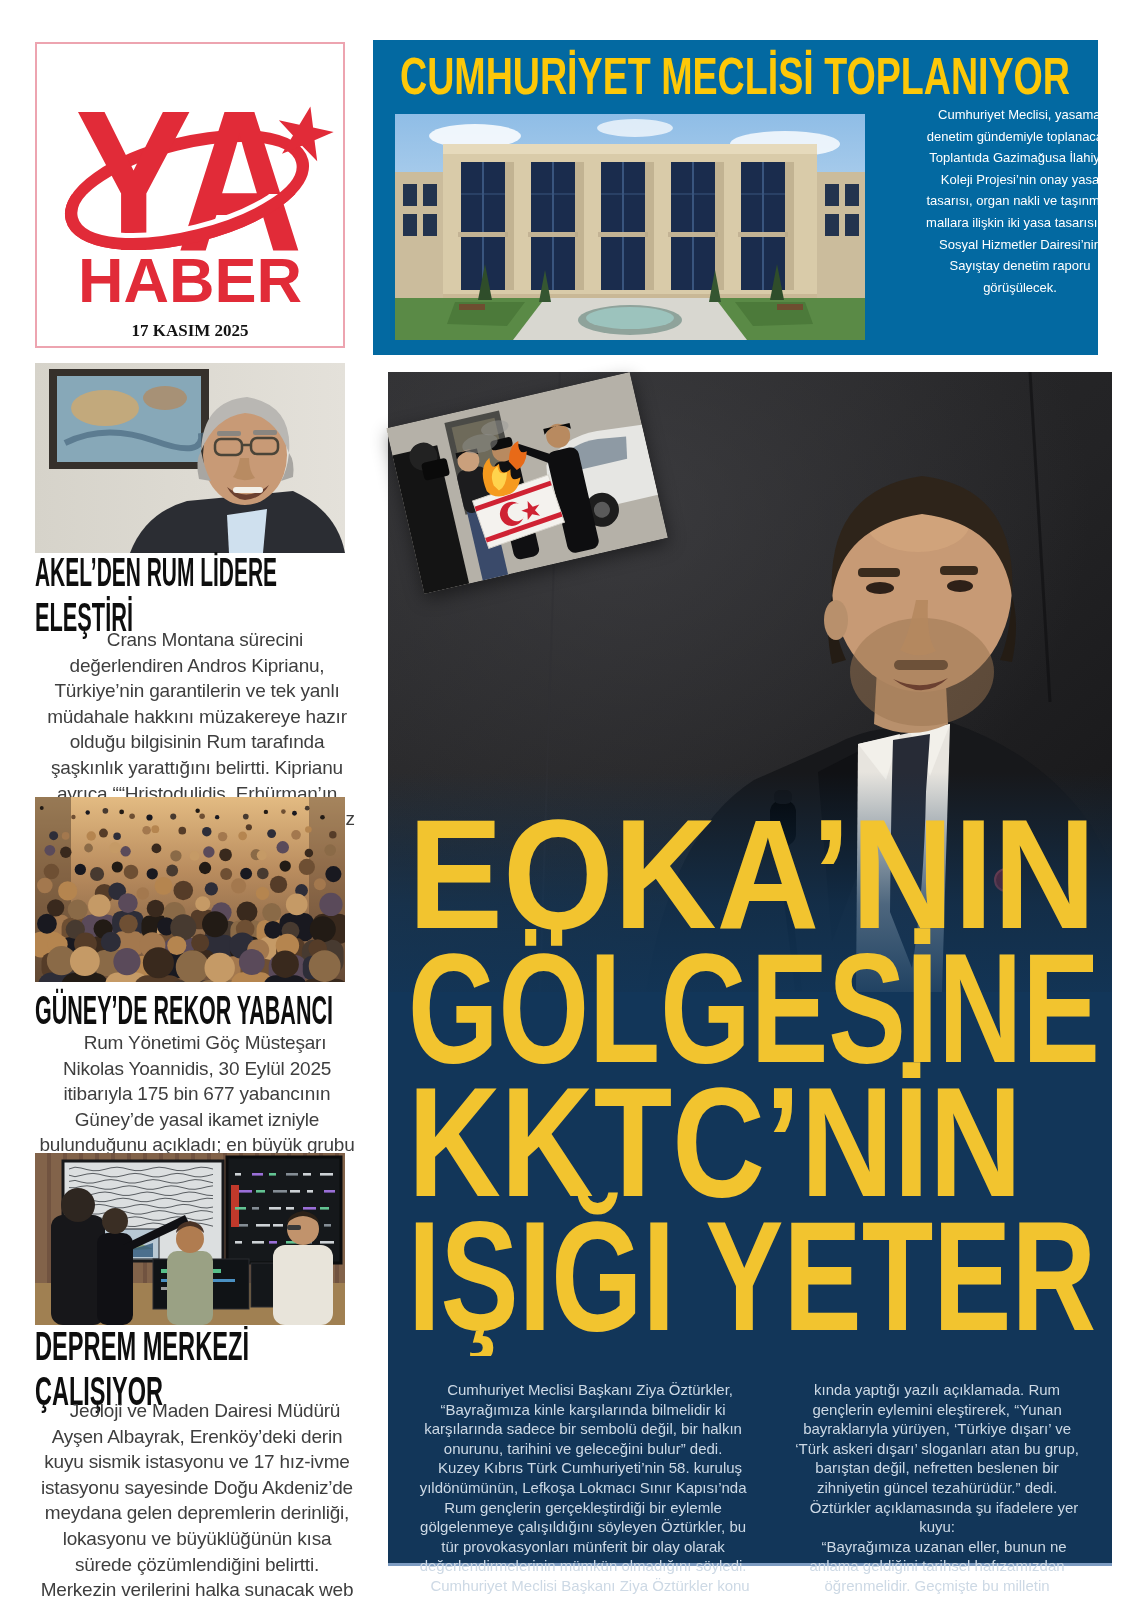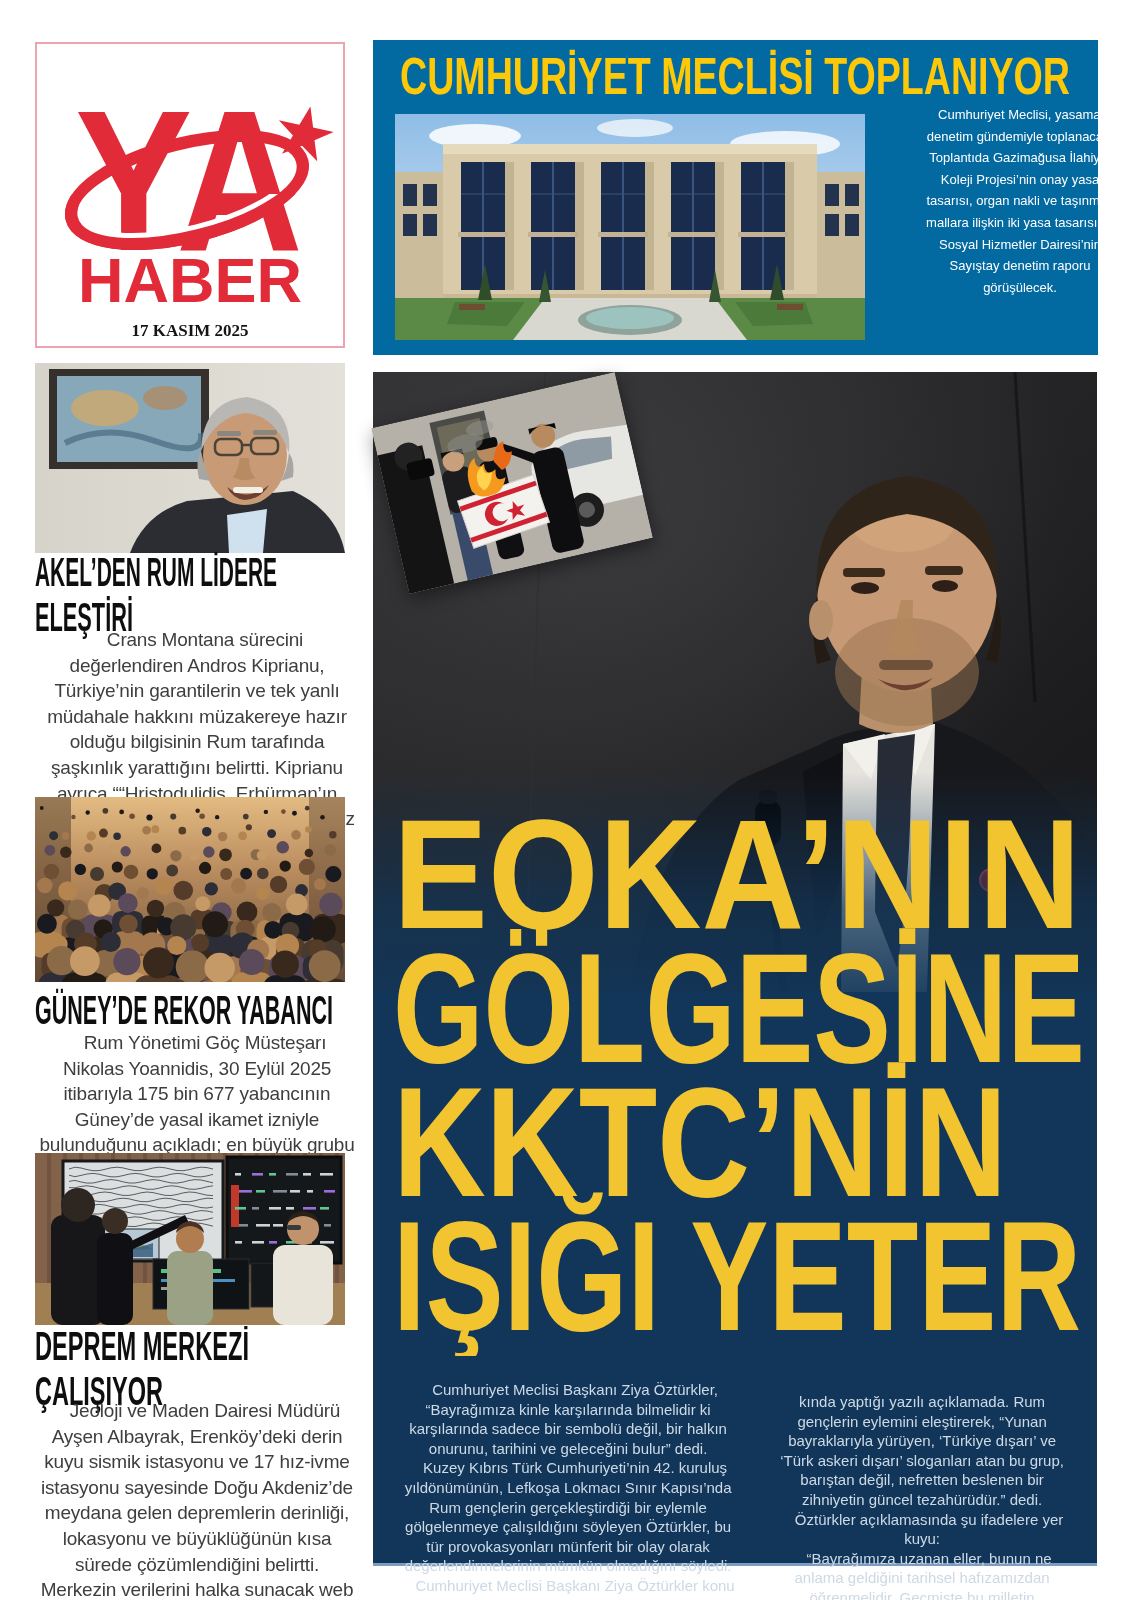--- a/index.html
+++ b/index.html
@@ -17,32 +17,32 @@
   .banner-body{left:510px;top:64px;width:202px;color:#ffffff;font-size:13px;line-height:21.6px;margin-left:36px;}
   .banner-body p{margin:0;text-indent:16px;}
 
   
   .side-photo{left:35px;width:310px;}
   .side-body{left:35px;width:324px;color:#3e3e3e;font-size:19px;line-height:25.6px;letter-spacing:-0.2px;}
   .side-body p{margin:0;text-indent:16px;}
   .headline-svg text{font-family:"Liberation Sans",sans-serif;font-weight:bold;fill:#0e0e0e;}
 
   
-  .main-block{left:373px;top:372px;width:724px;height:1194px;background:#123659;border-bottom:3px solid #7d9cc2;box-sizing:border-box;}
+  .main-block{left:388px;top:372px;width:724px;height:1194px;background:#123659;border-bottom:3px solid #7d9cc2;box-sizing:border-box;}
   .main-photo{left:0;top:0;width:724px;height:620px;}
   .inset-photo{left:14px;top:26px;width:250px;height:170px;transform:rotate(-13deg);transform-origin:50% 50%;box-shadow:0 6px 18px rgba(0,0,0,0.45);}
   .main-fade{left:0;right:0;top:400px;height:265px;background:linear-gradient(180deg,rgba(18,54,89,0) 0%,rgba(18,54,89,0.72) 50%,#123659 94%);}
   .mega{left:20px;top:428px;}
   .mega text{font-family:"Liberation Sans",sans-serif;font-weight:bold;fill:#f2c42f;}
   .story-cols{left:26px;top:1008px;width:672px;display:flex;gap:36px;}
   .story-col{color:#cdd9e5;font-size:15px;line-height:19.6px;}
   .story-col.left{width:352px;}
   .story-col.right{width:310px;}
   .story-col p{margin:0;text-indent:14px;}
-  .story-col p.noindent{text-indent:0;margin-top:12px;}
+  .story-col p.noindent{text-indent:0;}
 </style>
 </head>
 <body>
 
 <div class="page">
 
   <div class="abs logo-box">
     <svg width="306" height="302" viewBox="0 0 306 302">
 
       <g>
@@ -572,21 +572,21 @@
     <svg class="abs mega" width="700" height="556" viewBox="0 0 700 556">
       <text x="0" y="128" font-size="155" textLength="688" lengthAdjust="spacingAndGlyphs">EOKA’NIN</text>
       <text x="0" y="262" font-size="155" textLength="692" lengthAdjust="spacingAndGlyphs">GÖLGESİNE</text>
       <text x="0" y="396" font-size="155" textLength="614" lengthAdjust="spacingAndGlyphs">KKTC’NİN</text>
       <text x="0" y="530" font-size="155" textLength="688" lengthAdjust="spacingAndGlyphs">IŞIĞI YETER</text>
     </svg>
 
     <div class="abs story-cols">
       <div class="story-col left">
         <p>Cumhuriyet Meclisi Başkanı Ziya Öztürkler, “Bayrağımıza kinle karşılarında bilmelidir ki karşılarında sadece bir sembolü değil, bir halkın onurunu, tarihini ve geleceğini bulur” dedi.</p>
-        <p>Kuzey Kıbrıs Türk Cumhuriyeti’nin 42. kuruluş yıldönümünün, Lefkoşa Lokmacı Sınır Kapısı’nda Rum gençlerin gerçekleştirdiği bir eylemle gölgelenmeye çalışıldığını söyleyen Öztürkler, bu tür provokasyonları münferit bir olay olarak değerlendirmelerinin mümkün olmadığını söyledi.</p>
+        <p>Kuzey Kıbrıs Türk Cumhuriyeti’nin 58. kuruluş yıldönümünün, Lefkoşa Lokmacı Sınır Kapısı’nda Rum gençlerin gerçekleştirdiği bir eylemle gölgelenmeye çalışıldığını söyleyen Öztürkler, bu tür provokasyonları münferit bir olay olarak değerlendirmelerinin mümkün olmadığını söyledi.</p>
         <p>Cumhuriyet Meclisi Başkanı Ziya Öztürkler konu hak-</p>
       </div>
       <div class="story-col right">
         <p class="noindent">kında yaptığı yazılı açıklamada. Rum gençlerin eylemini eleştirerek, “Yunan bayraklarıyla yürüyen, ‘Türkiye dışarı’ ve ‘Türk askeri dışarı’ sloganları atan bu grup, barıştan değil, nefretten beslenen bir zihniyetin güncel tezahürüdür.” dedi.</p>
         <p>Öztürkler açıklamasında şu ifadelere yer kuyu:</p>
         <p>“Bayrağımıza uzanan eller, bunun ne anlama geldiğini tarihsel hafızamızdan öğrenmelidir. Geçmişte bu milletin kutsallarına uzanan ellerin karşılaşacağı kararlılığın en açık göstergeleri örneklerle sabittir.</p>
       </div>
     </div>
   </div>
 

